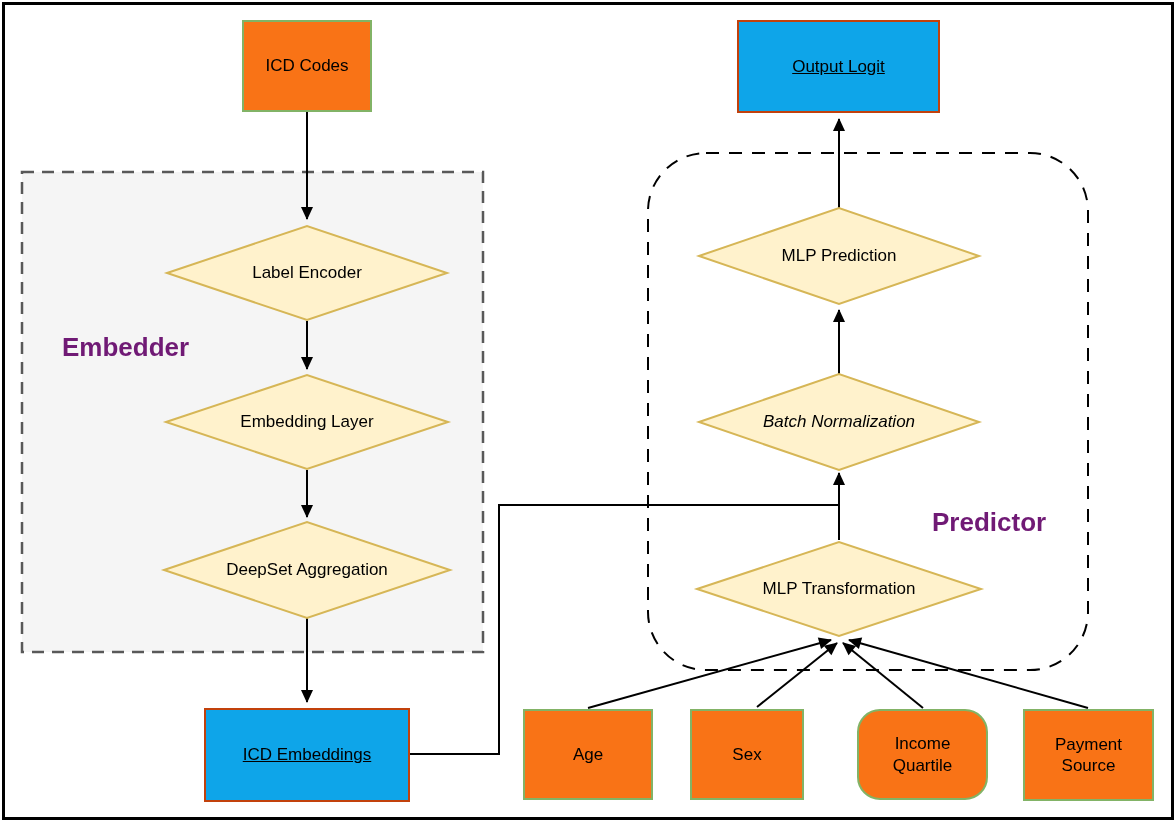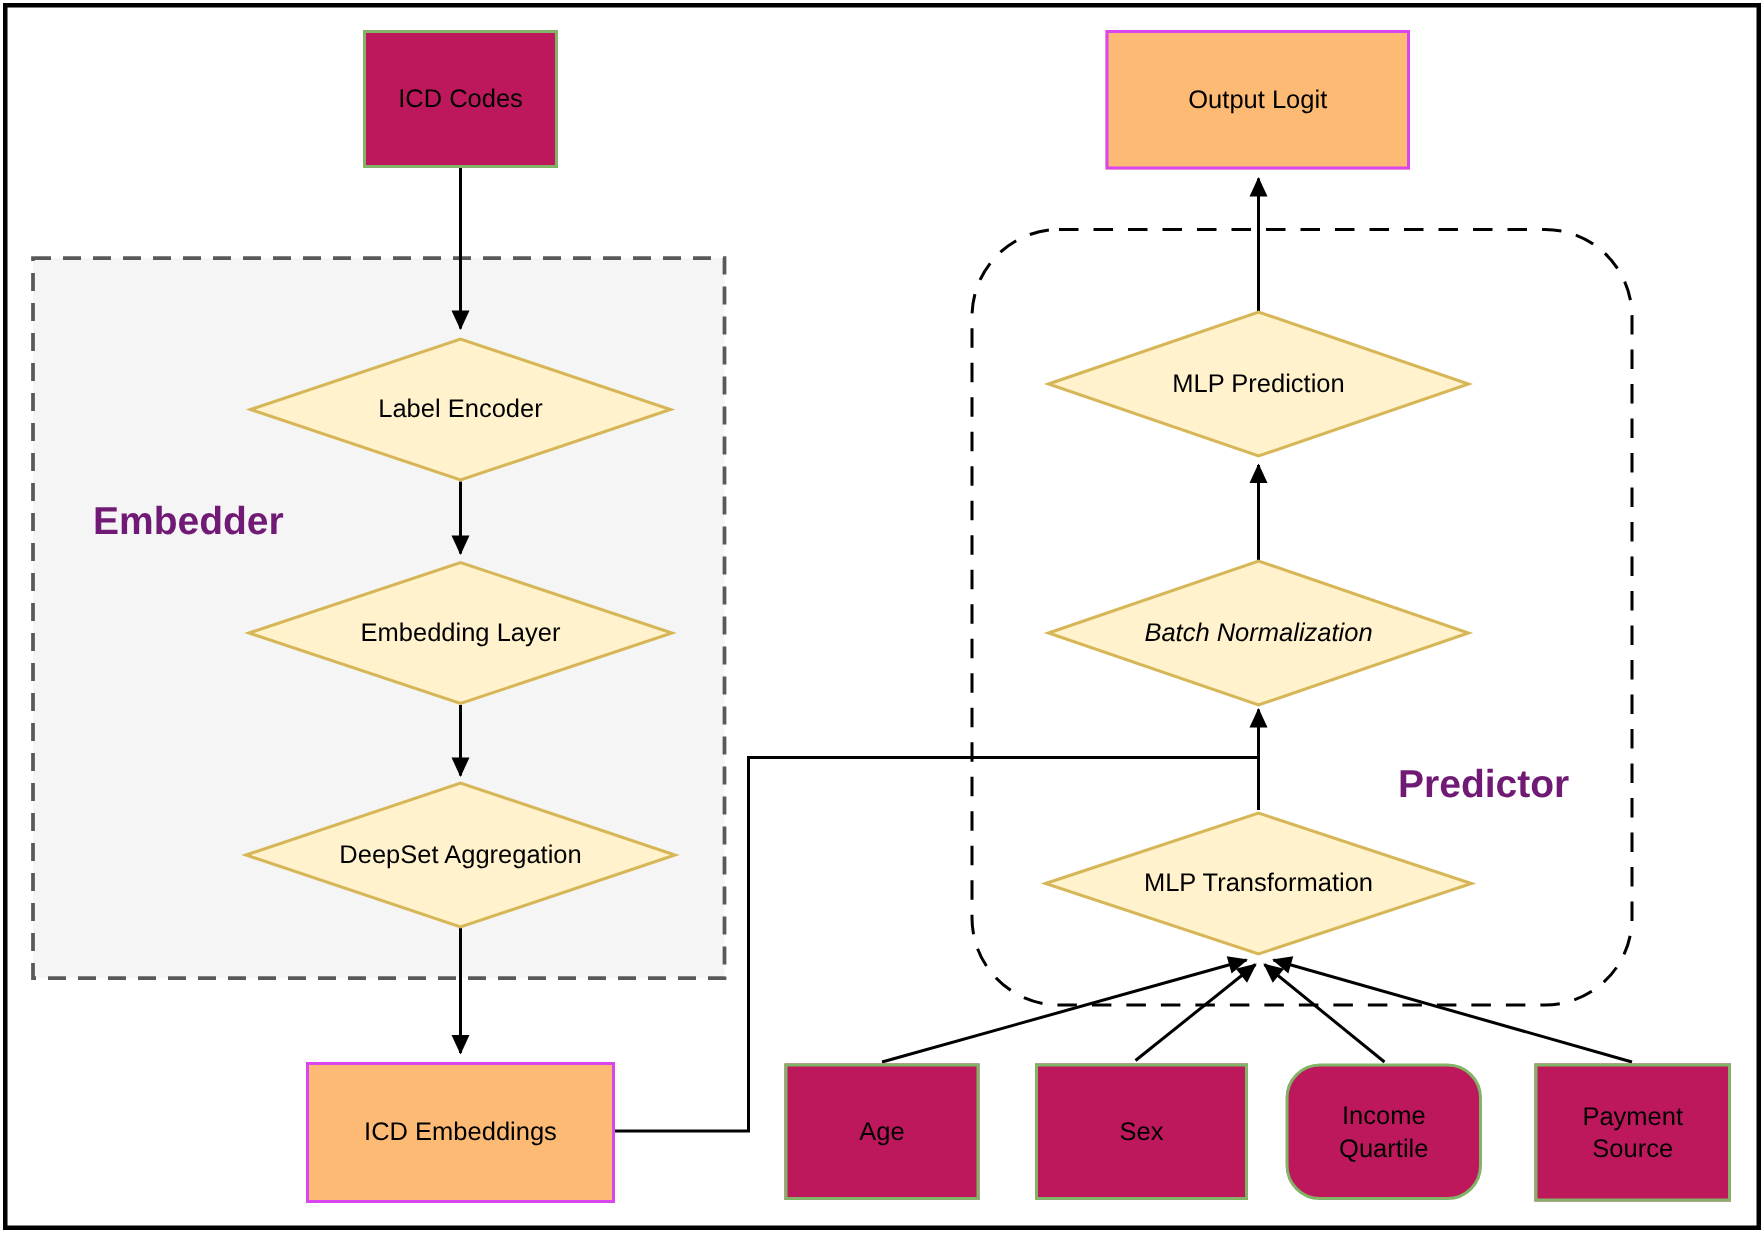--- a/index.html
+++ b/index.html
@@ -31,26 +31,27 @@
     align-items: center;
     justify-content: center;
     text-align: center;
     box-sizing: border-box;
     font-size: 17px;
     line-height: 1.25;
     color: #000000;
     padding: 0 14px;
   }
   .node.green {
-    background: #be185d;
+    background: #f97316;
     border: 2px solid #82b366;
   }
   .node.blue {
-    background: #fdba74;
-    border: 2px solid #d946ef;
+    background: #0ea5e9;
+    border: 2px solid #c2410c;
+    text-decoration: underline;
   }
   .diamond-label {
     position: absolute;
     width: 280px;
     height: 26px;
     line-height: 26px;
     text-align: center;
     font-size: 17px;
     color: #000000;
   }
@@ -104,21 +105,21 @@
   </svg>
 
   <div class="node green" style="left:242px; top:20px; width:130px; height:92px;">ICD Codes</div>
 
   <div class="node blue" style="left:737px; top:20px; width:203px; height:93px;">Output Logit</div>
 
   <div class="node green" style="left:523px; top:709px; width:130px; height:91px;">Age</div>
 
   <div class="node blue" style="left:204px; top:708px; width:206px; height:94px;">ICD Embeddings</div>
 
-  <div class="node green" style="left:690px; top:709px; width:142px; height:91px;">Sex</div>
+  <div class="node green" style="left:690px; top:709px; width:114px; height:91px;">Sex</div>
 
   <div class="node green" style="left:857px; top:709px; width:131px; height:91px;border-radius:23px;">Income Quartile</div>
 
   <div class="node green" style="left:1023px; top:709px; width:131px; height:92px;">Payment Source</div>
 
   <div class="diamond-label" style="left:167px; top:260px;">Label Encoder</div>
 
   <div class="diamond-label" style="left:167px; top:409px;">Embedding Layer</div>
 
   <div class="diamond-label" style="left:167px; top:557px;">DeepSet Aggregation</div>

